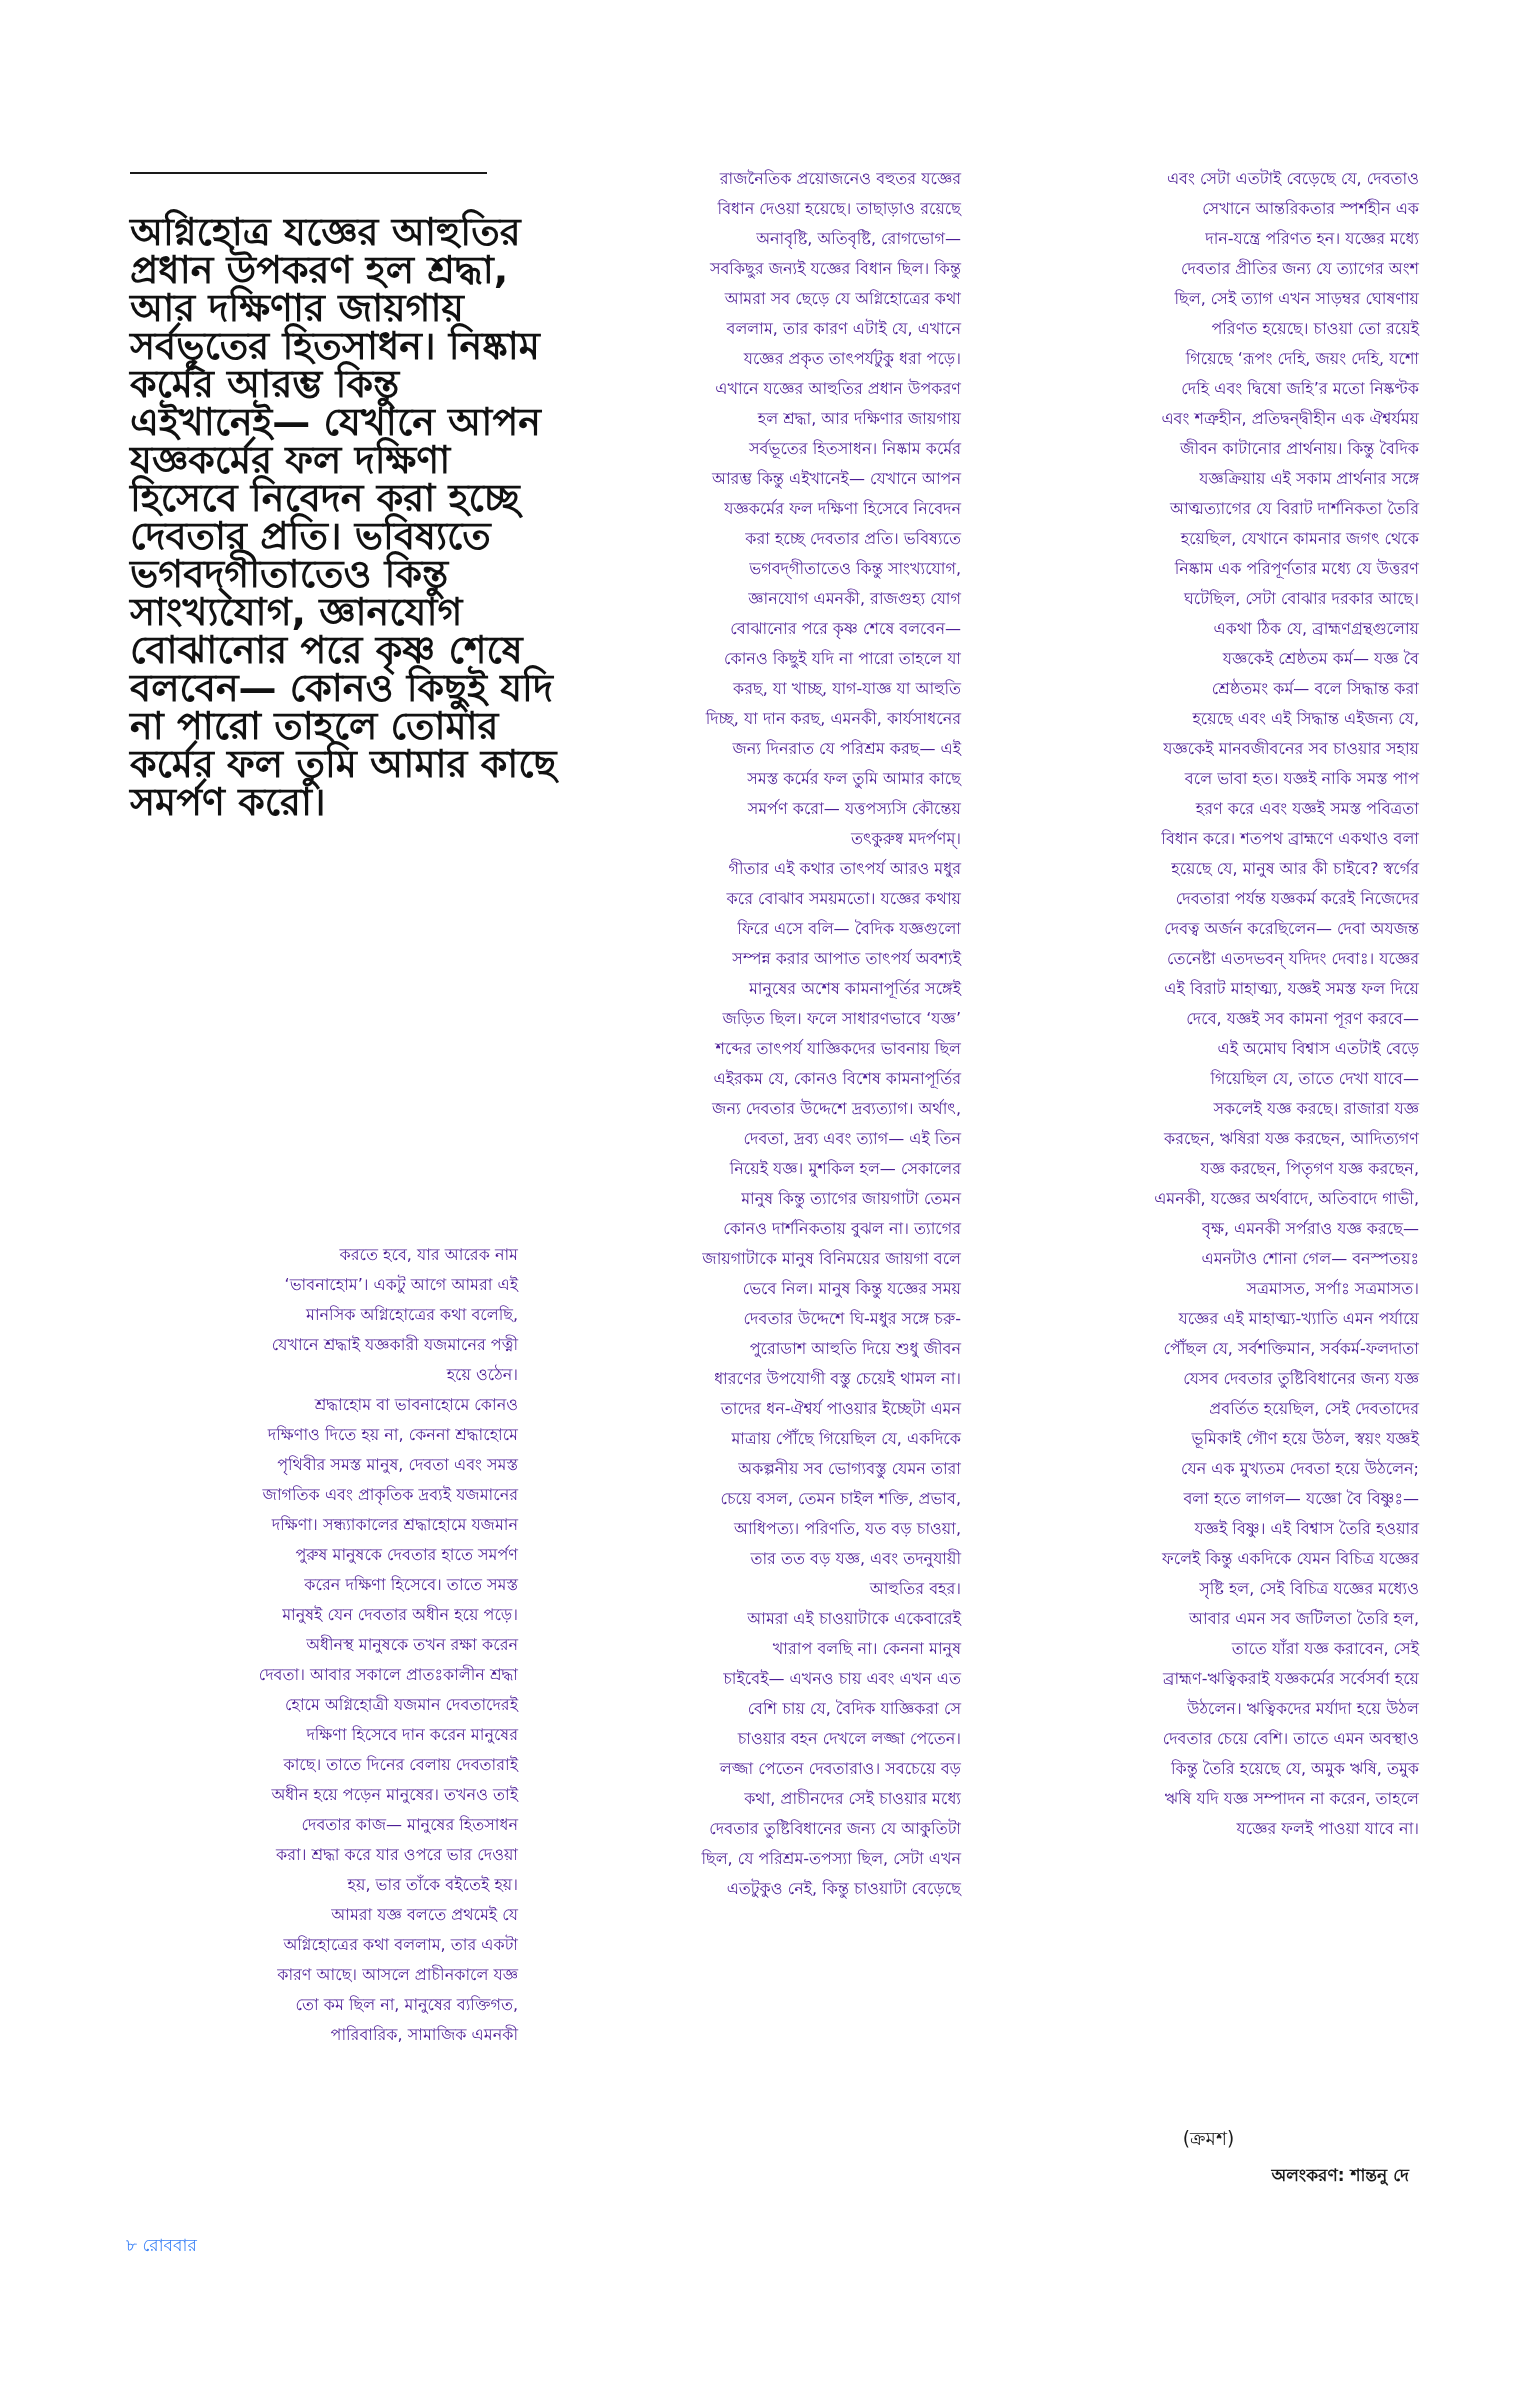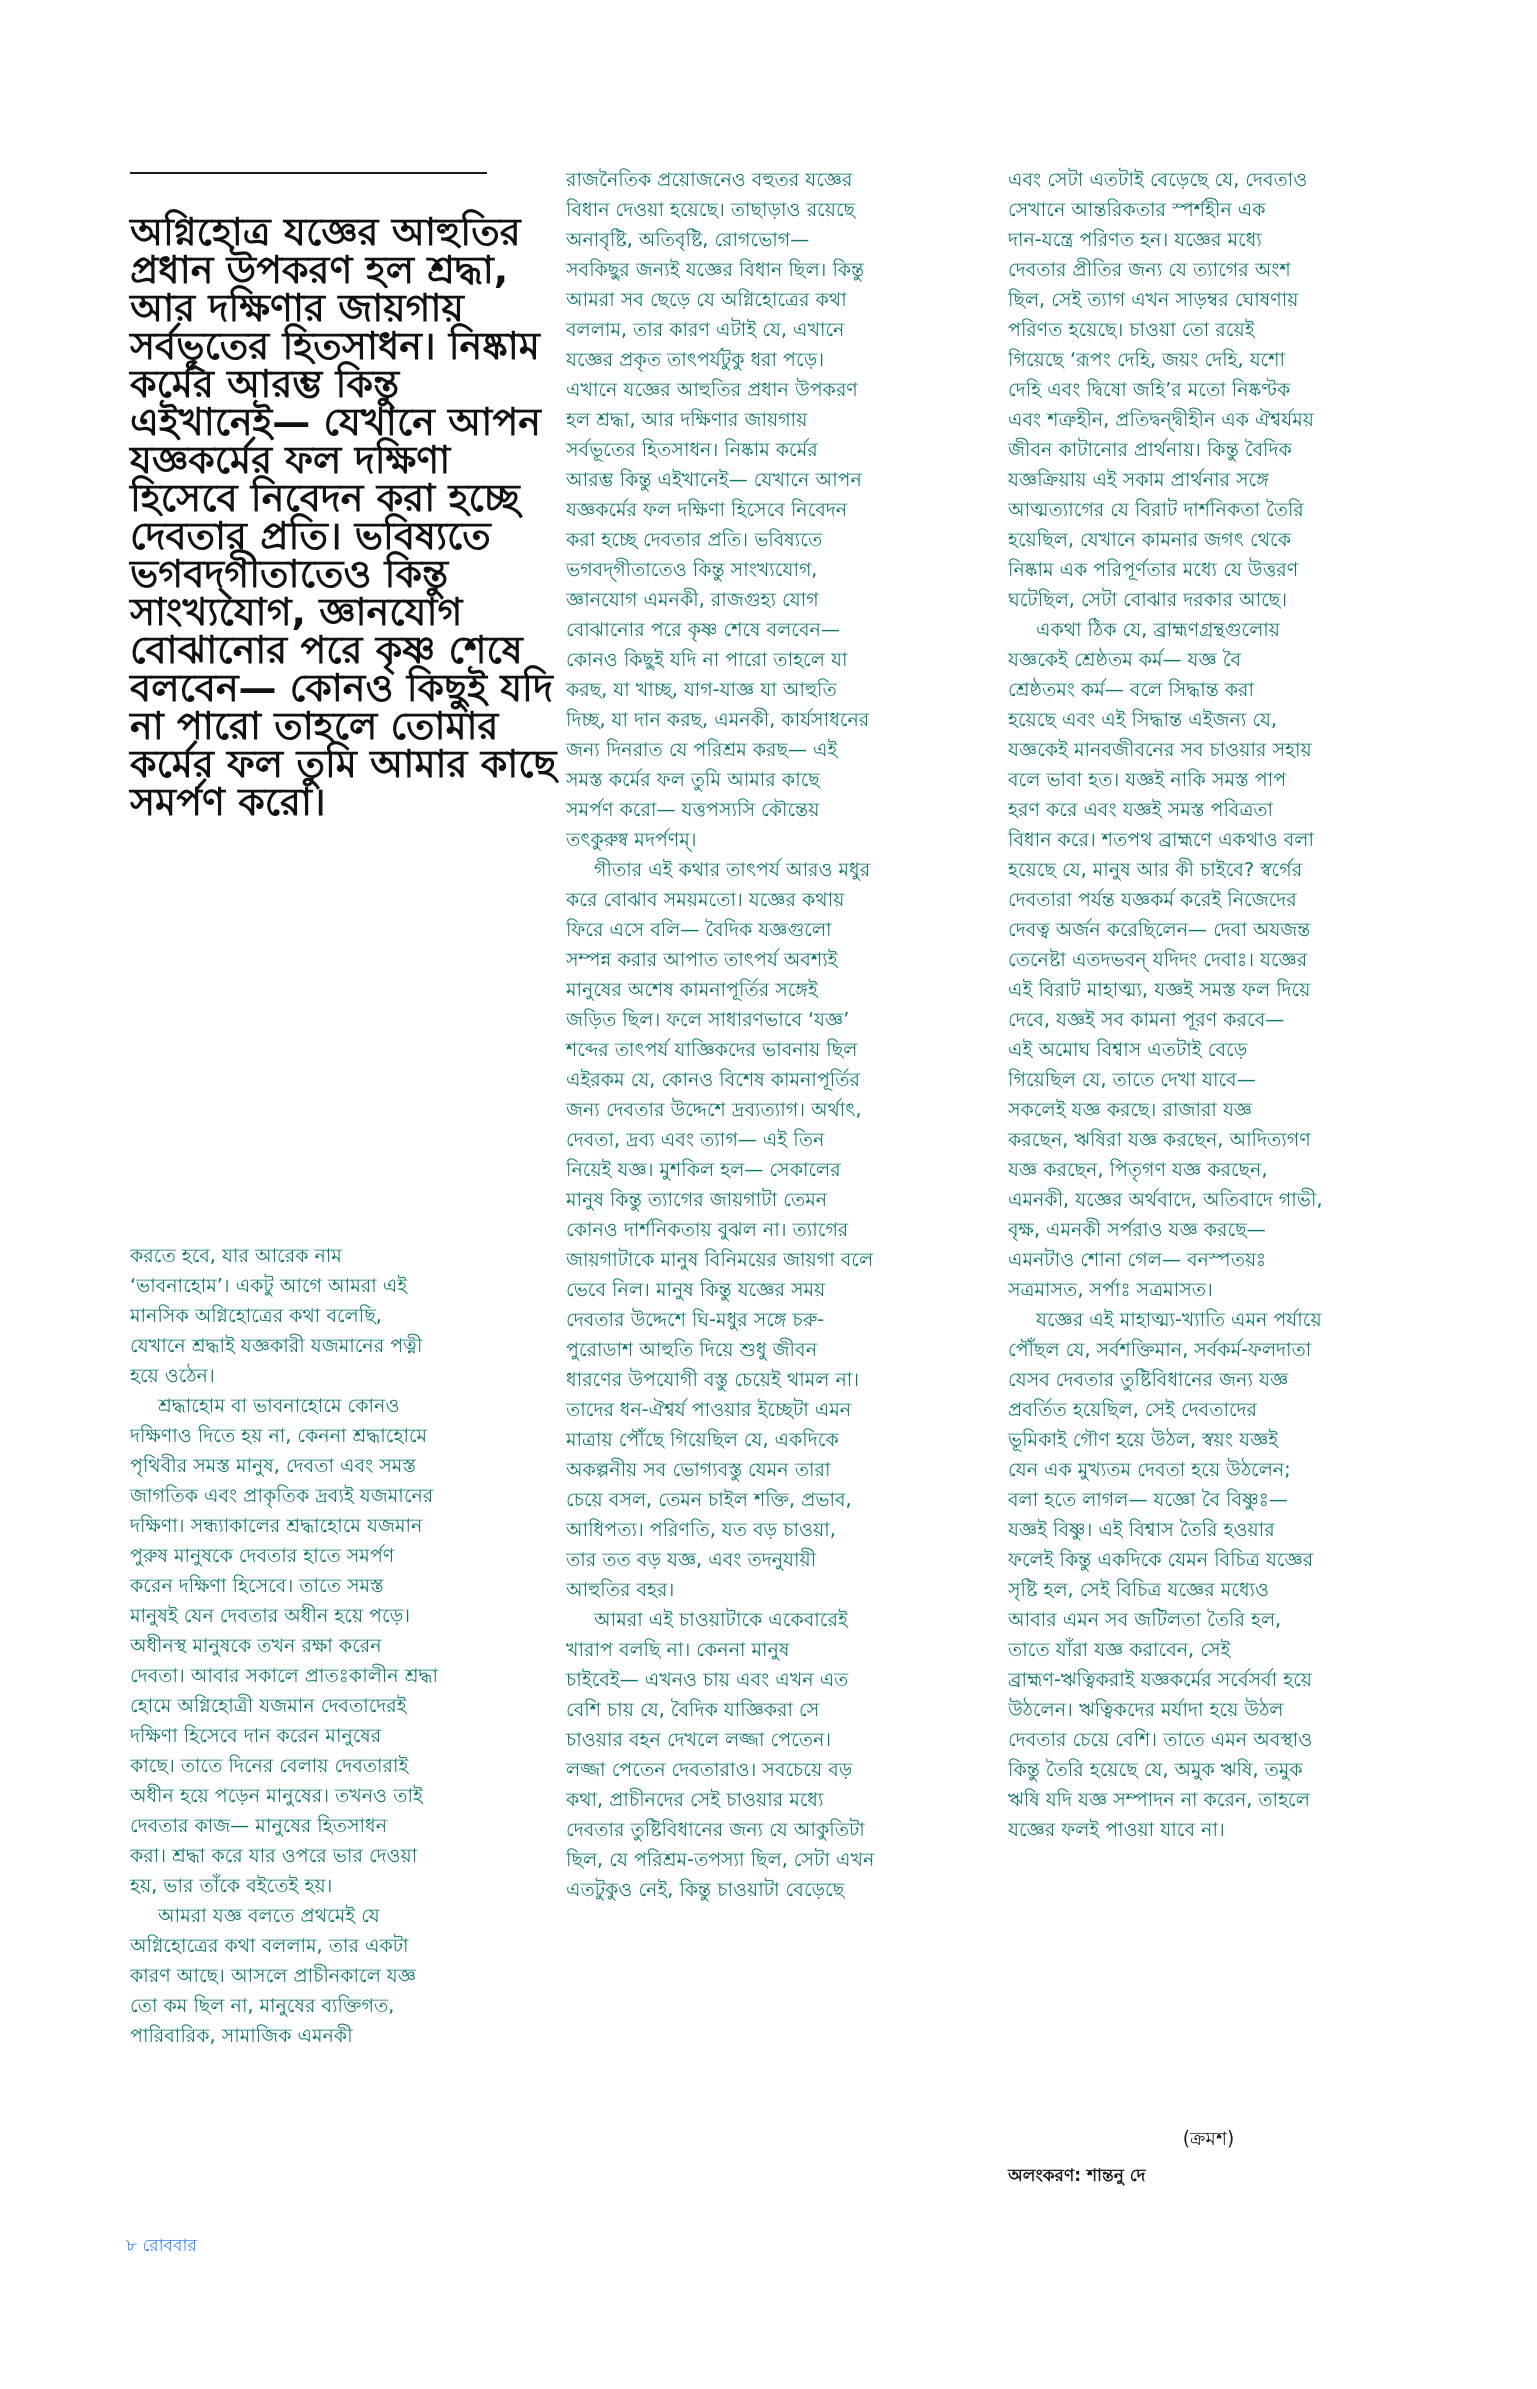--- a/index.html
+++ b/index.html
@@ -12,35 +12,35 @@
   .rule {
     position: absolute; left: 130px; top: 172px;
     width: 357px; height: 0; border-top: 2.3px solid #1a1a1a;
   }
   .pullquote {
     position: absolute; left: 130px; top: 213px; width: 388px;
     font-size: 38px; line-height: 38px; font-weight: bold; color: #111;
   }
   .pullquote .ln { display: block; white-space: nowrap; }
 
-  .body-text { font-size: 19px; line-height: 30px; color: #0f766e; }
+  .body-text { font-size: 16px; line-height: 30px; color: #4c1d95; text-align: right; }
   .body-text .ln { display: block; white-space: nowrap; }
   .body-text .ln.indent { padding-left: 28px; }
 
   .left-body { position: absolute; left: 130px; top: 1240px; width: 388px; }
   .mid-body { position: absolute; left: 566px; top: 164px; width: 395px; }
   .right-body { position: absolute; left: 1008px; top: 164px; width: 411px; }
 
   .kromosh {
     position: absolute; left: 1008px; top: 2125px; width: 401px;
     text-align: center; font-size: 18.6px; line-height: 28px;
   }
   .credit {
     position: absolute; left: 1008px; top: 2162px; width: 401px;
-    font-size: 17px; line-height: 26px; font-weight: bold;
+    text-align: right; font-size: 17px; line-height: 26px; font-weight: bold;
   }
   .footer {
     position: absolute; left: 126px; top: 2234px;
     font-size: 17px; line-height: 23px; color: #3b82f6;
   }
 </style>
 </head>
 <body>
 
 <div class="rule"></div>

